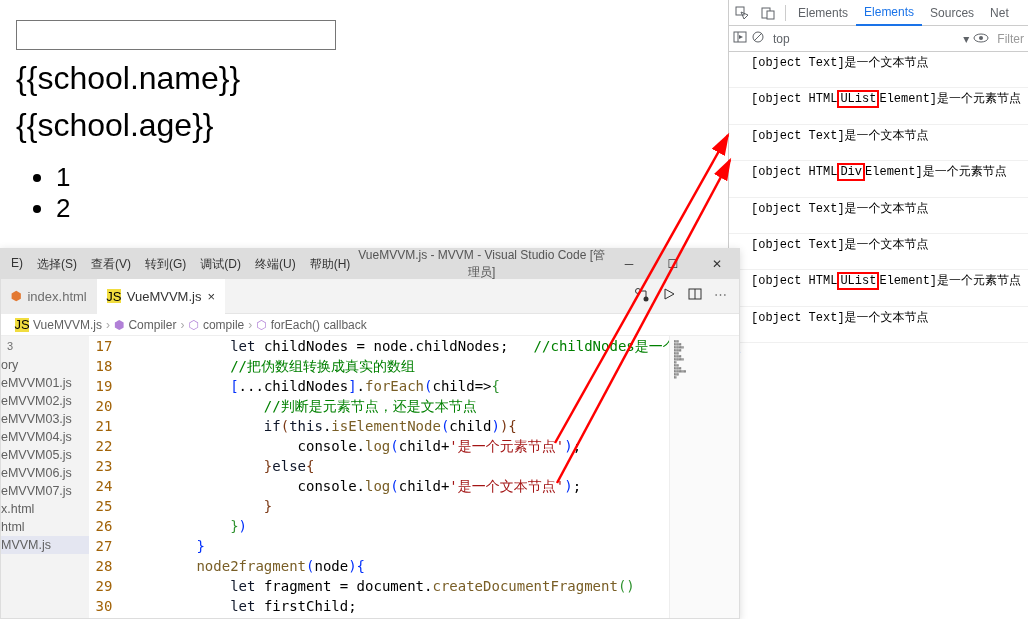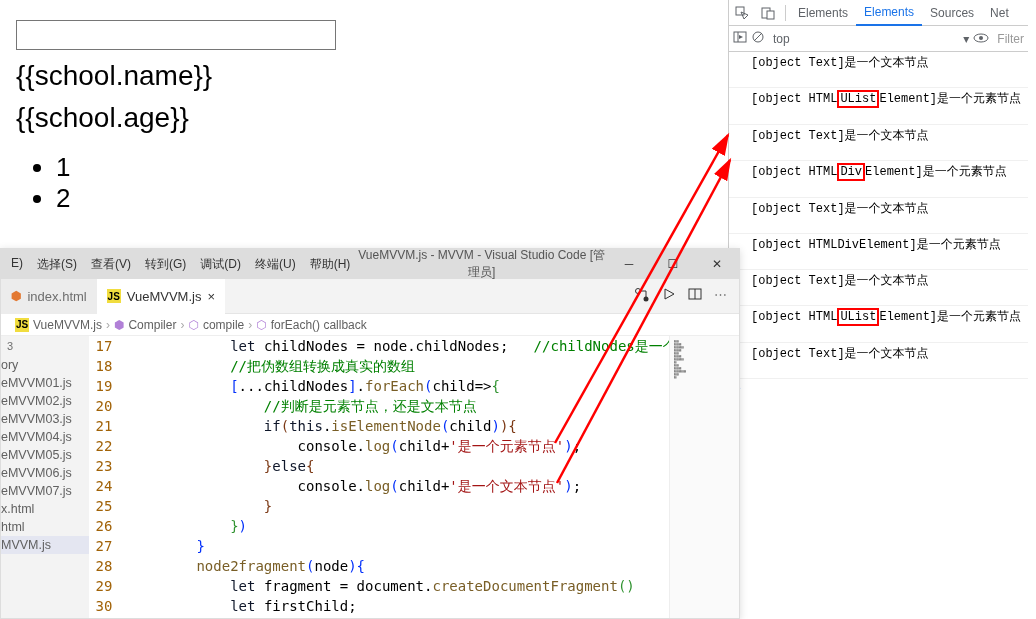--- a/index.html
+++ b/index.html
@@ -1,19 +1,19 @@
 <!DOCTYPE html>
 <html><head>
 <meta charset="utf-8">
 <style>
 *{box-sizing:border-box;margin:0;padding:0}
 body{font-family:"Segoe UI",Arial,sans-serif;font-size:13px;background:#fff;position:relative;width:1036px;height:619px;overflow:hidden}
 .page-render{position:absolute;left:16px;top:20px;width:320px}
 .page-render input{width:320px;height:30px;border:1px solid #767676;font-size:14px;padding:2px 4px}
-.page-render .tpl-var{font-size:28px;font-weight:400;margin-top:10px}
+.page-render .tpl-var{font-size:32px;font-weight:400;margin-top:10px}
 .page-render ul{list-style:disc;margin-left:40px;margin-top:18px;font-size:26px}
 .devtools{position:absolute;right:8px;top:0;width:300px;border-left:1px solid #ccc;background:#fff}
 .dt-tabs{display:flex;align-items:center;height:26px;border-bottom:1px solid #ccc;font-size:12px;color:#5f6368}
 .dt-tabs .ic{width:26px;display:flex;justify-content:center;align-items:center}
 .dt-tabs .sep{width:1px;height:16px;background:#ccc;margin:0 4px}
 .dt-tabs .tab{padding:0 8px;height:26px;display:flex;align-items:center;cursor:pointer}
 .dt-tabs .tab.active{color:#1a73e8;border-bottom:2px solid #1a73e8}
 .dt-toolbar{display:flex;align-items:center;height:26px;border-bottom:1px solid #ccc;font-size:12px;color:#5f6368;gap:4px;padding:0 4px}
 .dt-toolbar .drop{flex:1;display:flex;align-items:flex-end;gap:10px}
 .dt-toolbar .filter{color:#999;margin-left:auto}
@@ -24,21 +24,21 @@
 .vs-titlebar{height:30px;background:#ddd;display:flex;align-items:center;font-size:12px;color:#333}
 .vs-menu{display:flex;gap:2px;padding-left:4px}
 .vs-menu span{padding:2px 6px;cursor:pointer}
 .vs-title{flex:1;text-align:center;color:#555}
 .vs-winbtns{display:flex}
 .vs-winbtns div{width:44px;height:30px;display:flex;align-items:center;justify-content:center;cursor:pointer}
 .vs-tabbar{height:35px;background:#f3f3f3;display:flex;align-items:center;border-bottom:1px solid #e5e5e5}
 .vs-filetab{height:35px;display:flex;align-items:center;padding:0 10px;gap:6px;font-size:13px;cursor:pointer;color:#6e6e6e;background:#ececec}
 .vs-filetab.active{background:#fff;color:#333}
 .orange-ic{color:#e37933;font-weight:bold;font-size:12px}
-.js-ic{background:#f1dd3f;color:#000;font-size:10px;font-weight:bold;width:14px;height:14px;display:flex;align-items:center;justify-content:center}
+.js-ic{background:#f1dd3f;color:#000;font-size:13px;font-weight:normal;width:14px;height:14px;display:flex;align-items:center;justify-content:center}
 .vs-tabactions{margin-left:auto;display:flex;gap:12px;padding-right:12px;color:#666}
 .vs-breadcrumb{height:22px;display:flex;align-items:center;padding-left:14px;font-size:12px;color:#616161;gap:4px;background:#fff;border-bottom:1px solid #eee}
 .vs-breadcrumb .chev{color:#aaa}
 .cube-ic{color:#b180d7}
 .vs-body{display:flex;height:calc(100% - 87px);position:relative}
 .vs-sidebar{width:88px;background:#f3f3f3;font-size:12.5px;color:#616161;overflow:hidden}
 .vs-sidebar .shead{padding:4px 6px;font-size:11px;color:#6f6f6f;letter-spacing:1px}
 .vs-sidebar .sitem{padding:2px 0;white-space:nowrap;overflow:hidden;cursor:pointer}
 .vs-sidebar .sitem.active{background:#e4e6f1}
 .vs-editor{flex:1;display:flex;font-family:Consolas,monospace;font-size:14px;line-height:20px;position:relative;background:#fff}
@@ -110,21 +110,20 @@
         </svg></span>
     <div class="sep"></div>
     <span class="filter">Filter</span>
   </div>
   <div id="console-body">
       <div class="console-line">[object Text]是一个文本节点</div>
       <div class="console-line">[object HTML<span class="redbox">UList</span>Element]是一个元素节点</div>
       <div class="console-line">[object Text]是一个文本节点</div>
       <div class="console-line">[object HTML<span class="redbox">Div</span>Element]是一个元素节点</div>
       <div class="console-line">[object Text]是一个文本节点</div>
-      <div class="console-line">[object HTMLDivElement]是一个元素节点</div>
       <div class="console-line">[object Text]是一个文本节点</div>
       <div class="console-line">[object HTML<span class="redbox">UList</span>Element]是一个元素节点</div>
       <div class="console-line">[object Text]是一个文本节点</div>
     </div>
   <div class="prompt-line">›</div>
 </div>
 
 <div class="vscode">
   <div class="vs-titlebar">
     <div class="vs-menu" id="vs-menu">

